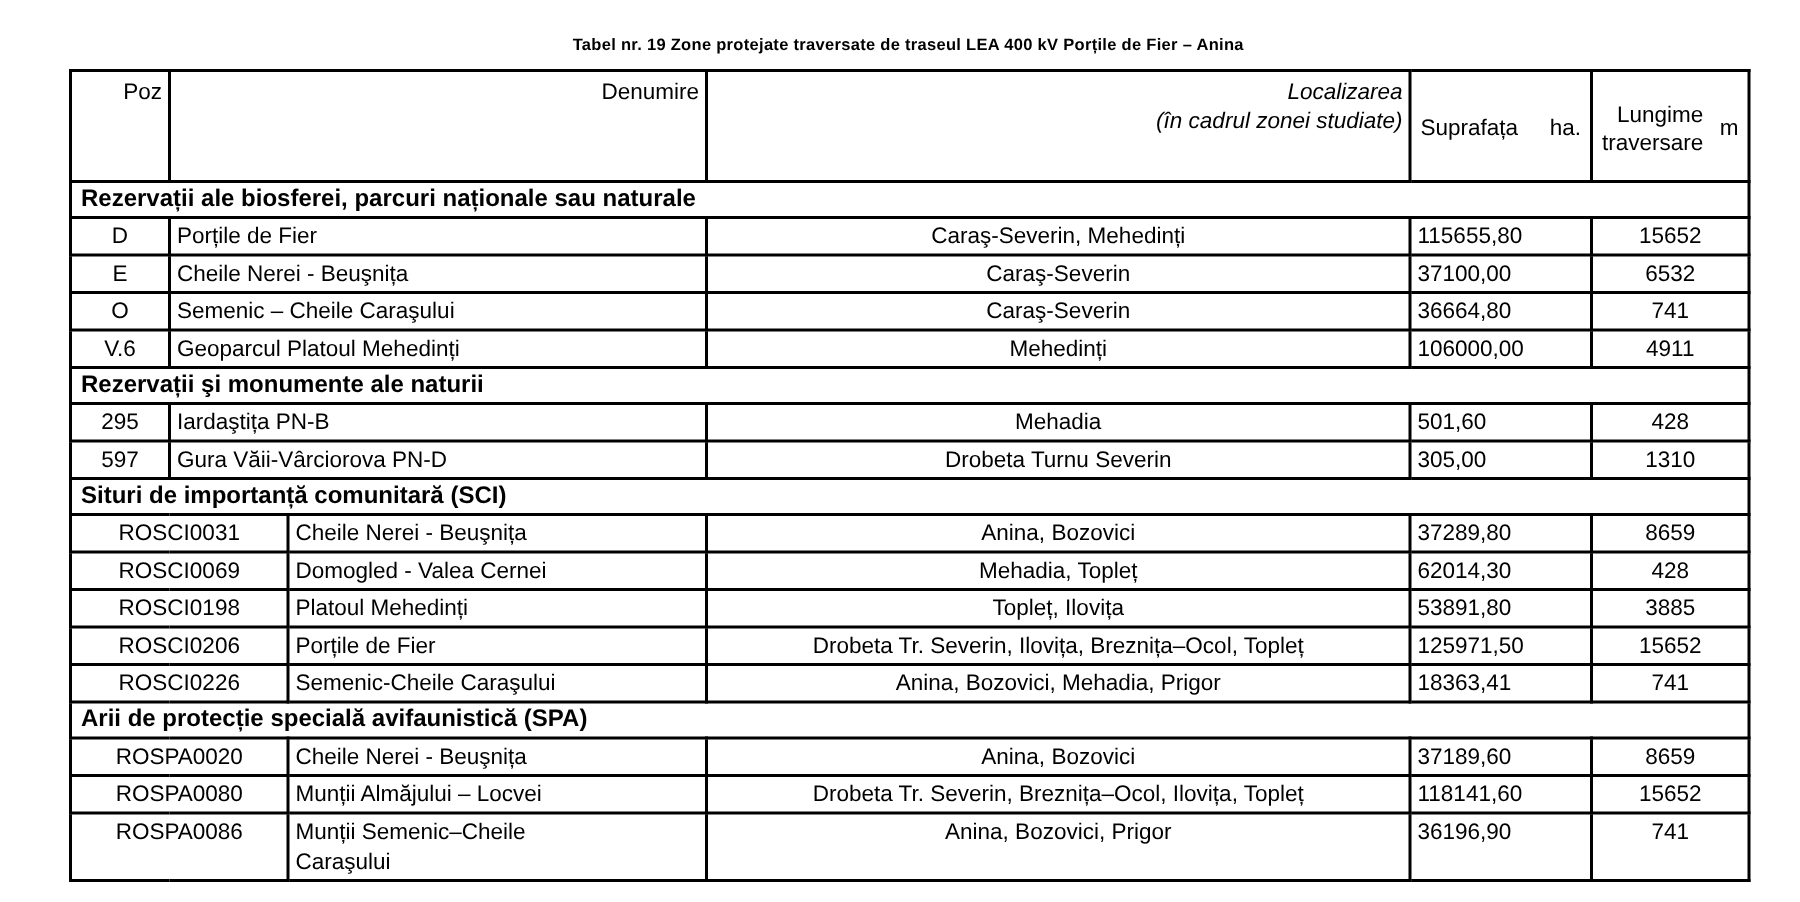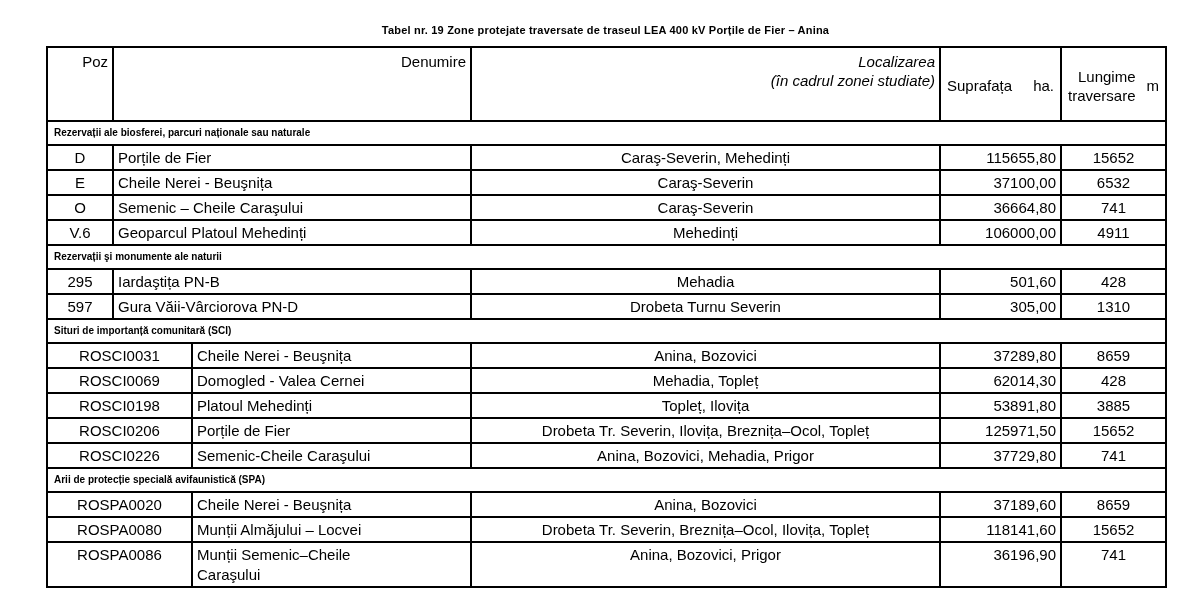--- a/index.html
+++ b/index.html
@@ -50,38 +50,38 @@
     align-items: center;
     height: 66px;
     padding: 4px 2px 3px 2px;
     box-sizing: border-box;
     line-height: 19px;
   }
   
   tr.section-row { height: 23px; }
   tr.section-row td {
     font-weight: bold;
-    font-size: 10px;
+    font-size: 16px;
     text-align: left;
     padding: 1px 4px 1px 6px;
     line-height: 20px;
     vertical-align: middle;
   }
   
   tr.data-row { height: 24px; }
   tr.data-row td {
     vertical-align: top;
     line-height: 20px;
     padding-top: 2px;
     padding-bottom: 1px;
   }
   td.c-poz { text-align: center; }
   td.c-name { text-align: left; padding-left: 8px; white-space: pre-line; }
   td.c-loc { text-align: center; padding-left: 8px; }
-  td.c-sup { text-align: right; padding-right: 9px; }
+  td.c-sup { padding-right: 9px; }
   td.c-len { text-align: center; padding-right: 9px; }
 </style>
 </head>
 <body>
 
 <div class="page">
 
   <div class="doc-title">Tabel nr. 19 Zone protejate traversate de traseul LEA 400 kV Porțile de Fier – Anina</div>
 
   <table class="zone-table">
@@ -204,21 +204,21 @@
     <td class="c-name">Porțile de Fier</td>
     <td class="c-loc">Drobeta Tr. Severin, Ilovița, Breznița–Ocol, Topleț</td>
     <td class="c-sup">125971,50</td>
     <td class="c-len">15652</td>
   </tr>
 
   <tr class="data-row">
     <td class="c-poz" colspan="2">ROSCI0226</td>
     <td class="c-name">Semenic-Cheile Caraşului</td>
     <td class="c-loc">Anina, Bozovici, Mehadia, Prigor</td>
-    <td class="c-sup">37729,80</td>
+    <td class="c-sup">18363,41</td>
     <td class="c-len">741</td>
   </tr>
 
   <tr class="section-row">
     <td colspan="6">Arii de protecție specială avifaunistică (SPA)</td>
   </tr>
 
   <tr class="data-row">
     <td class="c-poz" colspan="2">ROSPA0020</td>
     <td class="c-name">Cheile Nerei - Beuşnița</td>

